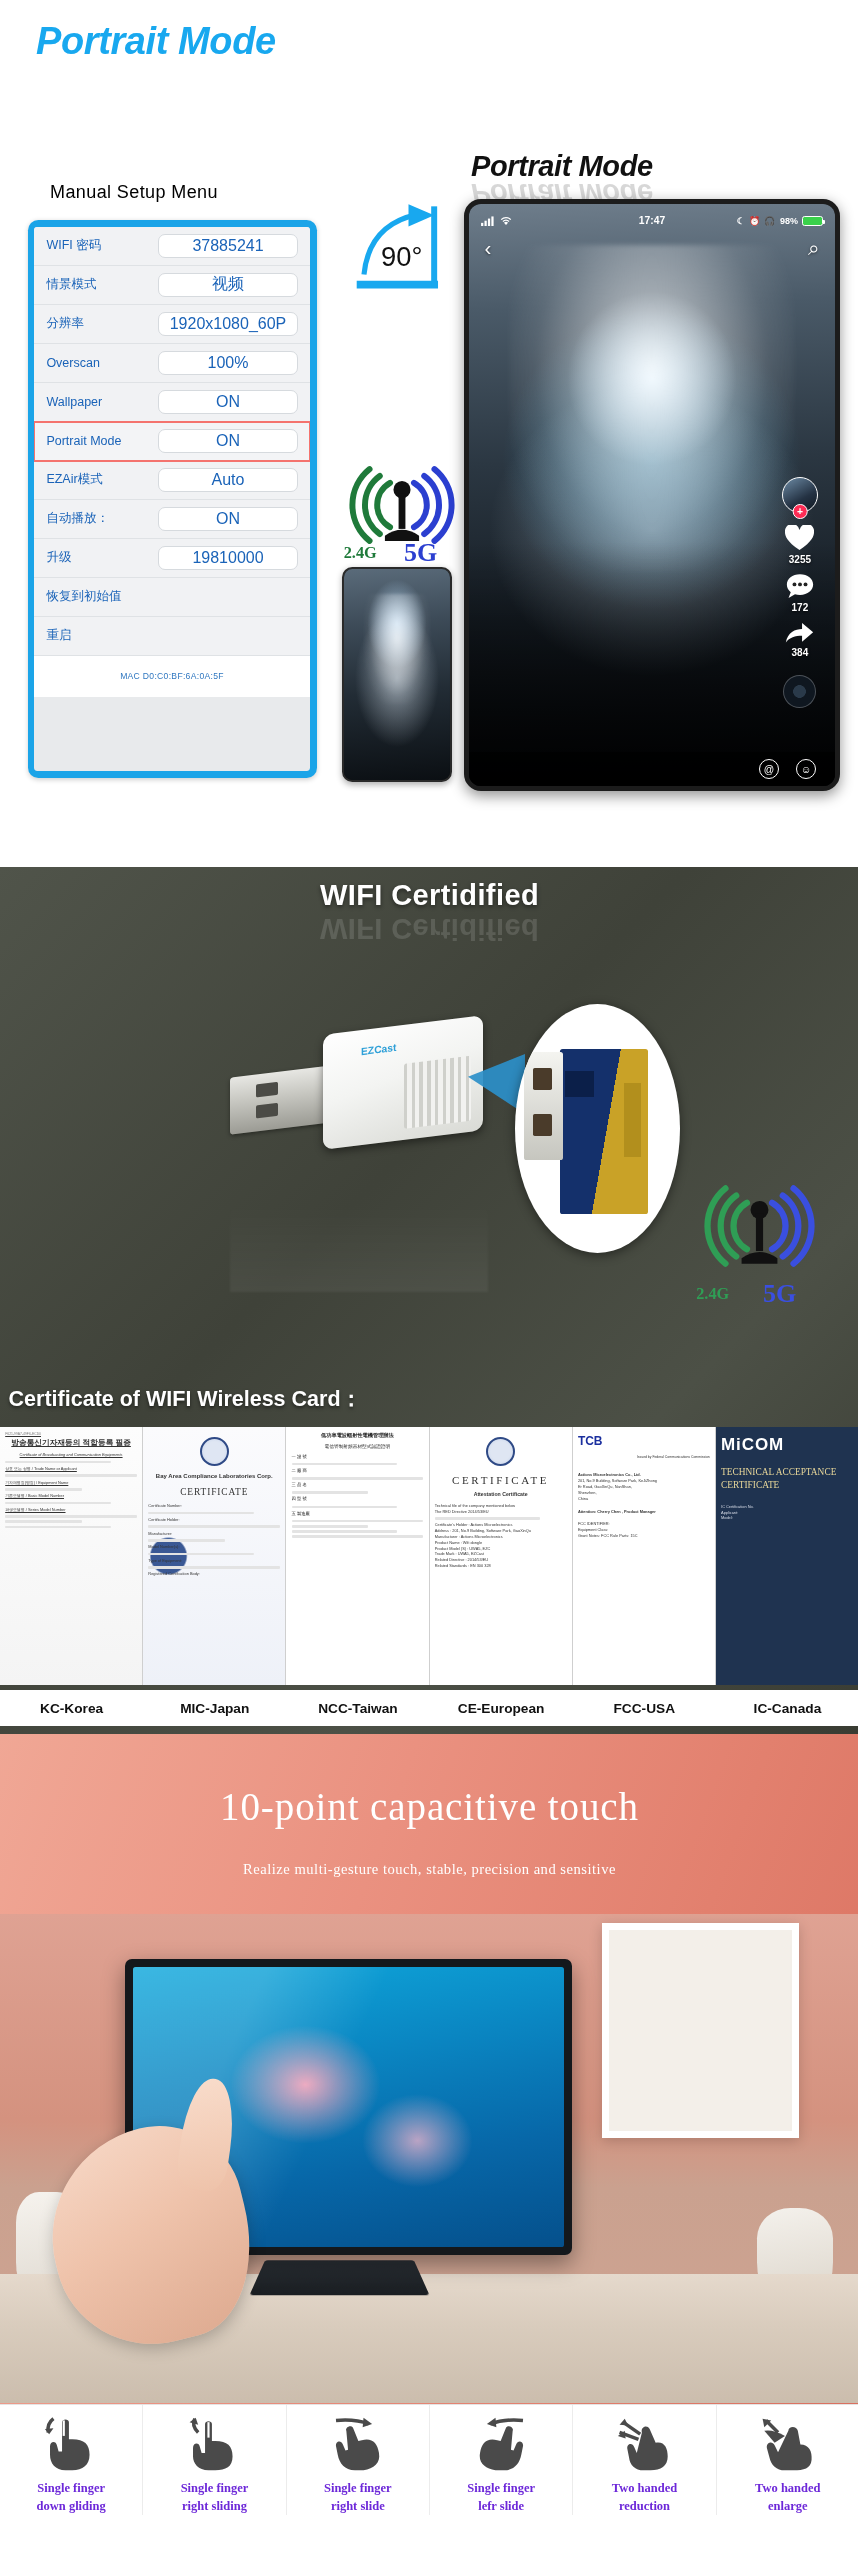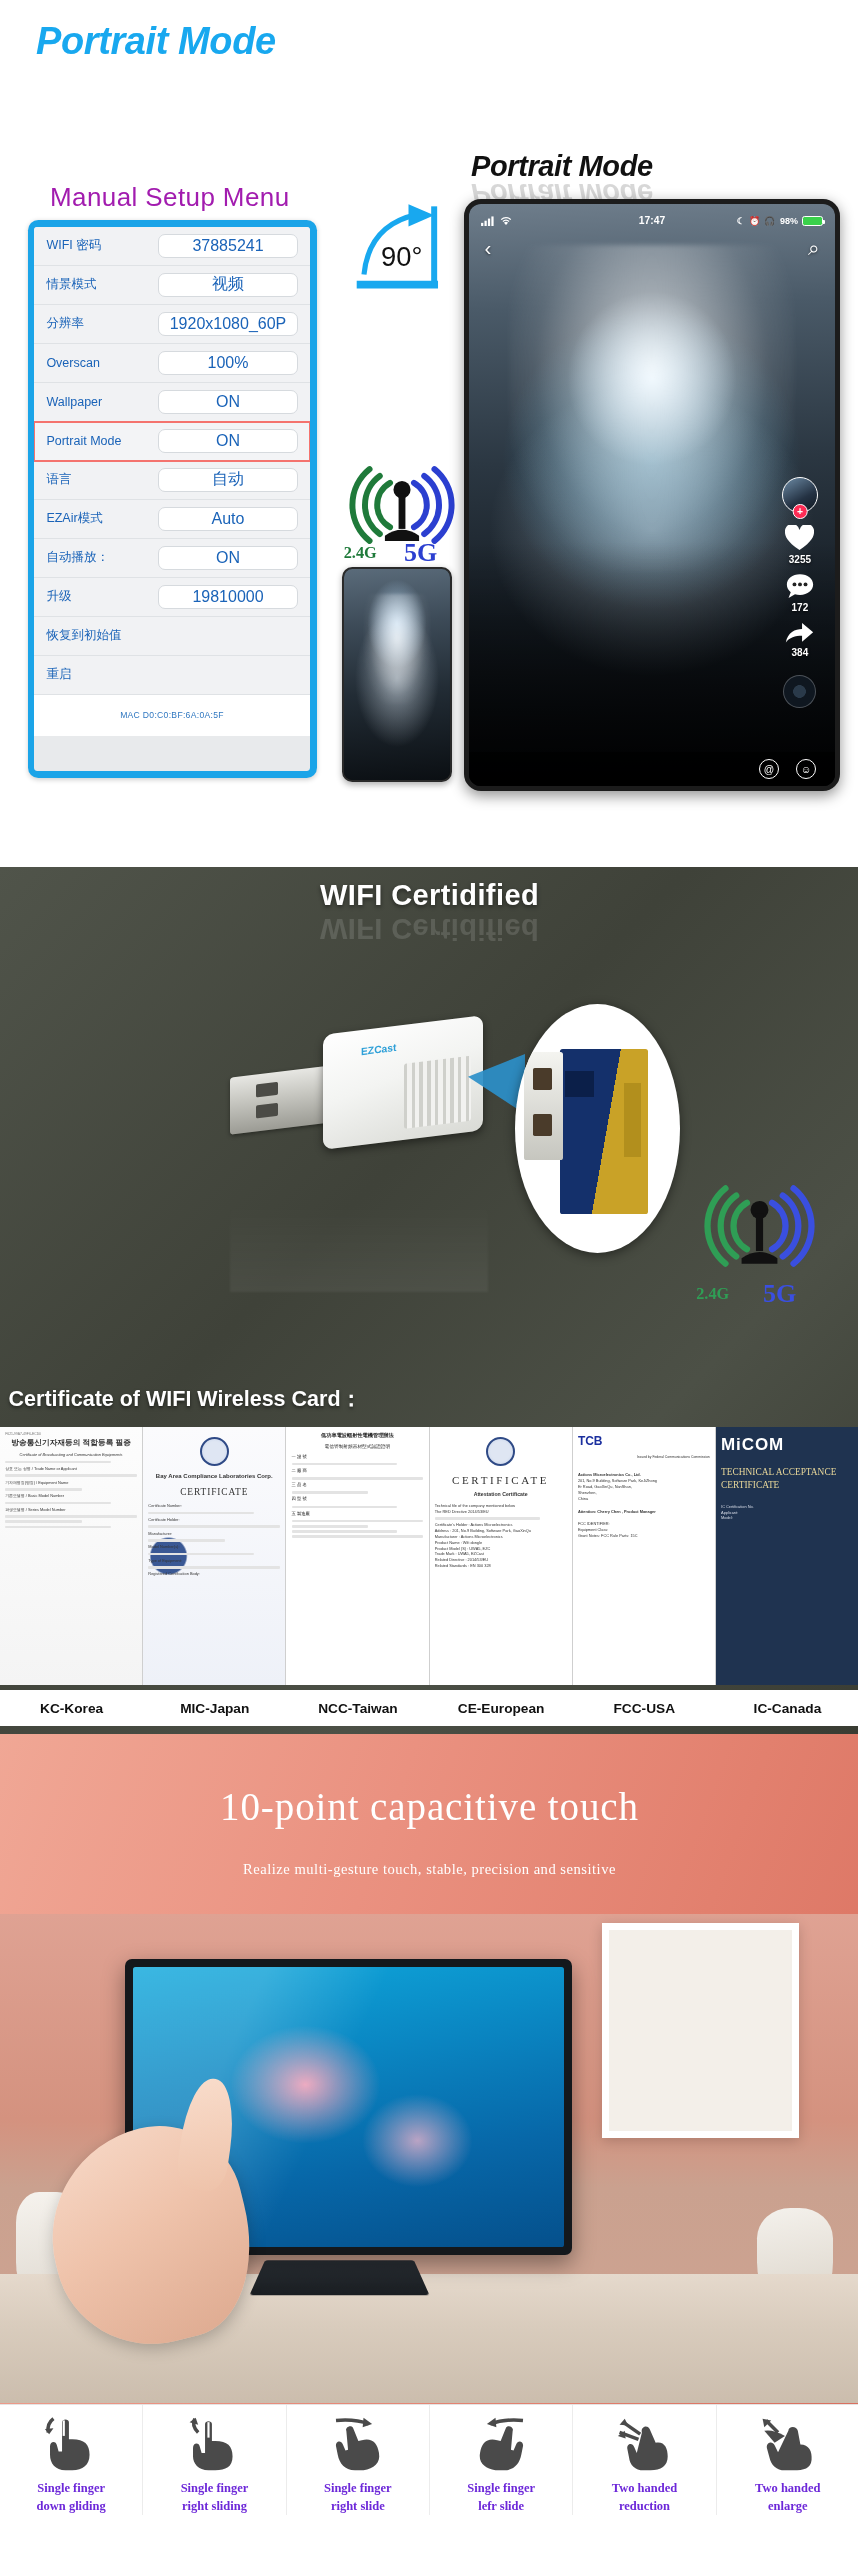--- a/index.html
+++ b/index.html
@@ -16,21 +16,21 @@
   #sec-portrait { position:relative; width:859px; height:867px; background:#fff; }
 
   #headline {
     position:absolute; left:36px; top:19px;
     font-size:38px; font-weight:bold; font-style:italic;
     color:#18a8ef; line-height:1.18; letter-spacing:-0.4px;
   }
 
   #manual-title {
     position:absolute; left:50px; top:182px;
-    font-size:26px; color:#a21caf; font-weight:400;
+    font-size:18px; color:#000000; font-weight:400;
     letter-spacing:0.4px;
   }
 
   
   #menu-frame {
     position:absolute; left:27.5px; top:220px;
     width:289px; height:558px;
     background:#1ba4e8; border-radius:10.3px;
     padding:6.9px 6.9px 6.9px 6.9px;
     box-shadow:0 1.7px 5.2px rgba(0,0,0,.18);
@@ -212,21 +212,21 @@
   #cert-gallery { position:absolute; left:0; top:560px; width:859px; height:258px;
     display:flex; align-items:stretch; background:#fff; }
   .cert { position:relative; flex:1 1 0; background:#fff; border-right:0.9px solid #cfcfcf;
     overflow:hidden; font-size:3.9px; color:#333; padding:5.2px; line-height:1.5; }
   .cert-title { font-size:7.7px; font-weight:bold; text-align:center; margin-bottom:3.4px; }
   .cert-line { height:2.6px; background:#e3e3e3; margin:2.6px 0; border-radius:0.9px; }
   .cert-line.s { width:58%; } .cert-line.m { width:80%; }
   .seal { width:29px; height:29px; border-radius:50%;
     border:2.6px double #2f4a86; margin:5.2px auto;
     background:radial-gradient(circle,#dfe6f3 0 55%, #c2cfe8 100%); }
-  .cert-k { background:linear-gradient(180deg,#fdfdfd,#f4f4f4); }
+  .cert-k { background:linear-gradient(180deg,#fdfdfd,#f4f4f4);text-decoration:underline; }
   .cert-j { background:
       radial-gradient(circle at 18% 50%, #3a5894 0 10%, transparent 11%) ,
       linear-gradient(180deg,#fbfbfd,#eef1f8); }
   .cert-tw .cn { font-size:4.3px; writing-mode:horizontal-tb; color:#222; }
   .cert-ce .big { font-family:"Liberation Serif", serif; font-size:11px; letter-spacing:2.6px; text-align:center; }
   .cert-fcc .tcb { color:#1b2f9e; font-weight:bold; font-size:12px; }
   .cert-ic { background:#1f3350; color:#fff; }
   .cert-ic .mic { font-size:17px; font-weight:bold; letter-spacing:0.9px; }
   .cert-ic .tac { color:#e8d79a; font-family:"Liberation Serif", serif; font-size:9.4px; line-height:1.35; margin-top:8.6px; }
 
@@ -326,24 +326,20 @@
       </div>
       <div class="mrow">
         <span class="mlabel">Wallpaper</span>
         <span class="mvalbox">ON</span>
       </div>
       <div class="mrow highlight">
         <span class="mlabel">Portrait Mode</span>
         <span class="mvalbox">ON</span>
       </div>
       <div class="mrow">
-        <span class="mlabel">语言</span>
-        <span class="mvalbox">自动</span>
-      </div>
-      <div class="mrow">
         <span class="mlabel">EZAir模式</span>
         <span class="mvalbox">Auto</span>
       </div>
       <div class="mrow">
         <span class="mlabel">自动播放：</span>
         <span class="mvalbox">ON</span>
       </div>
       <div class="mrow">
         <span class="mlabel">升级</span>
         <span class="mvalbox">19810000</span>

